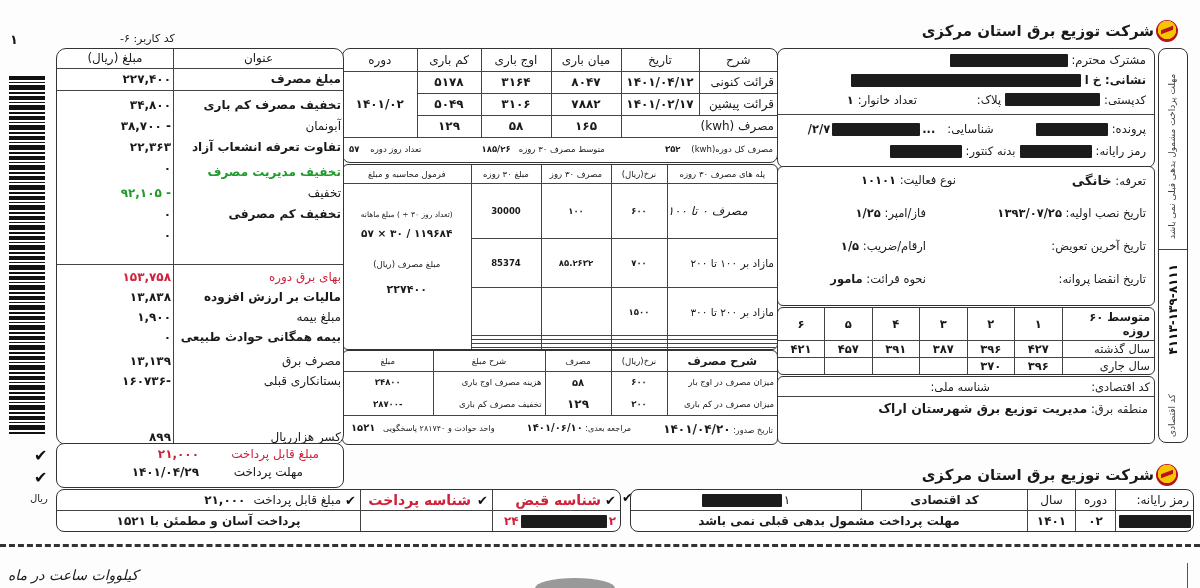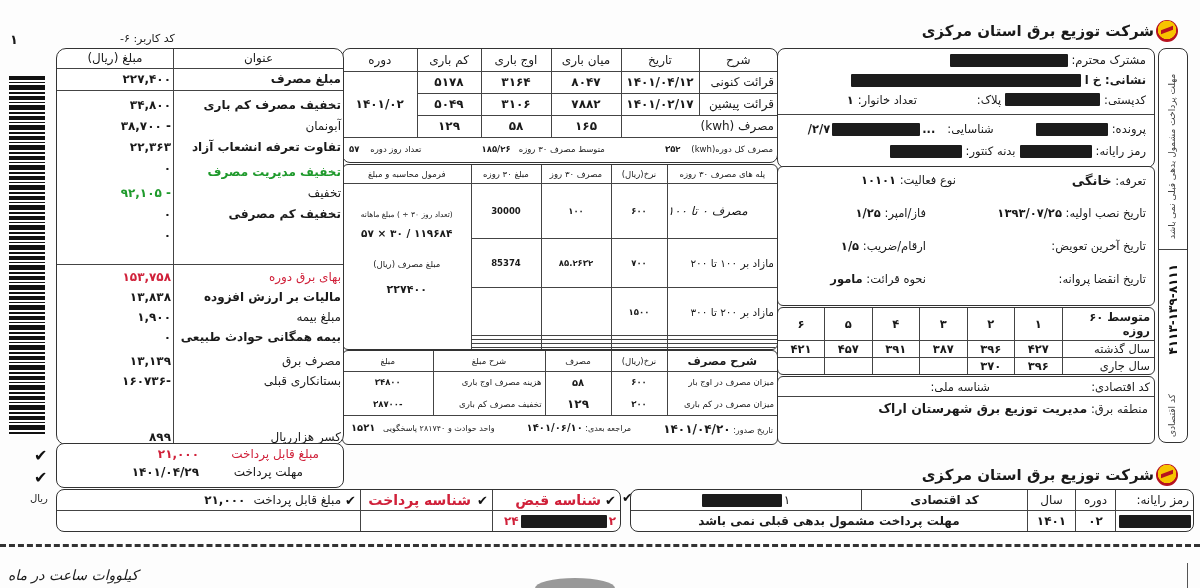--- a/index.html
+++ b/index.html
@@ -378,20 +378,21 @@
       <span class="b" style="margin-right:4px;">۲۱,۰۰۰</span>
     </div>
   </div>
   <div style="display:flex;height:20px;">
     <div style="width:128px;border-left:1px solid #444;padding-right:4px;display:flex;align-items:center;" class="red b">
       <span>۲</span>
       <span class="redact" style="width:86px;margin:0 2px;"></span>
       <span>۲۴</span>
     </div>
     <div style="width:132px;border-left:1px solid #444;"></div>
+    <div class="b" style="flex:1;text-align:center;padding-top:3px;">پرداخت آسان و مطمئن با ۱۵۲۱</div>
   </div>
 </div>
 <div class="abs" style="left:30px;top:493px;font-size:10px;">ریال</div>
 <div class="check abs" style="left:622px;top:490px;font-size:13px;">✔</div>
 
 <div class="box rtl" style="left:630px;top:489px;width:564px;height:43px;border-radius:8px;overflow:hidden;font-size:12px;">
   <div style="display:flex;height:21px;border-bottom:1px solid #444;">
     <div style="width:78px;border-left:1px solid #444;padding:3px 4px 0 0;">رمز رایانه:</div>
     <div style="width:40px;border-left:1px solid #444;text-align:center;padding-top:3px;">دوره</div>
     <div style="width:48px;border-left:1px solid #444;text-align:center;padding-top:3px;">سال</div>

